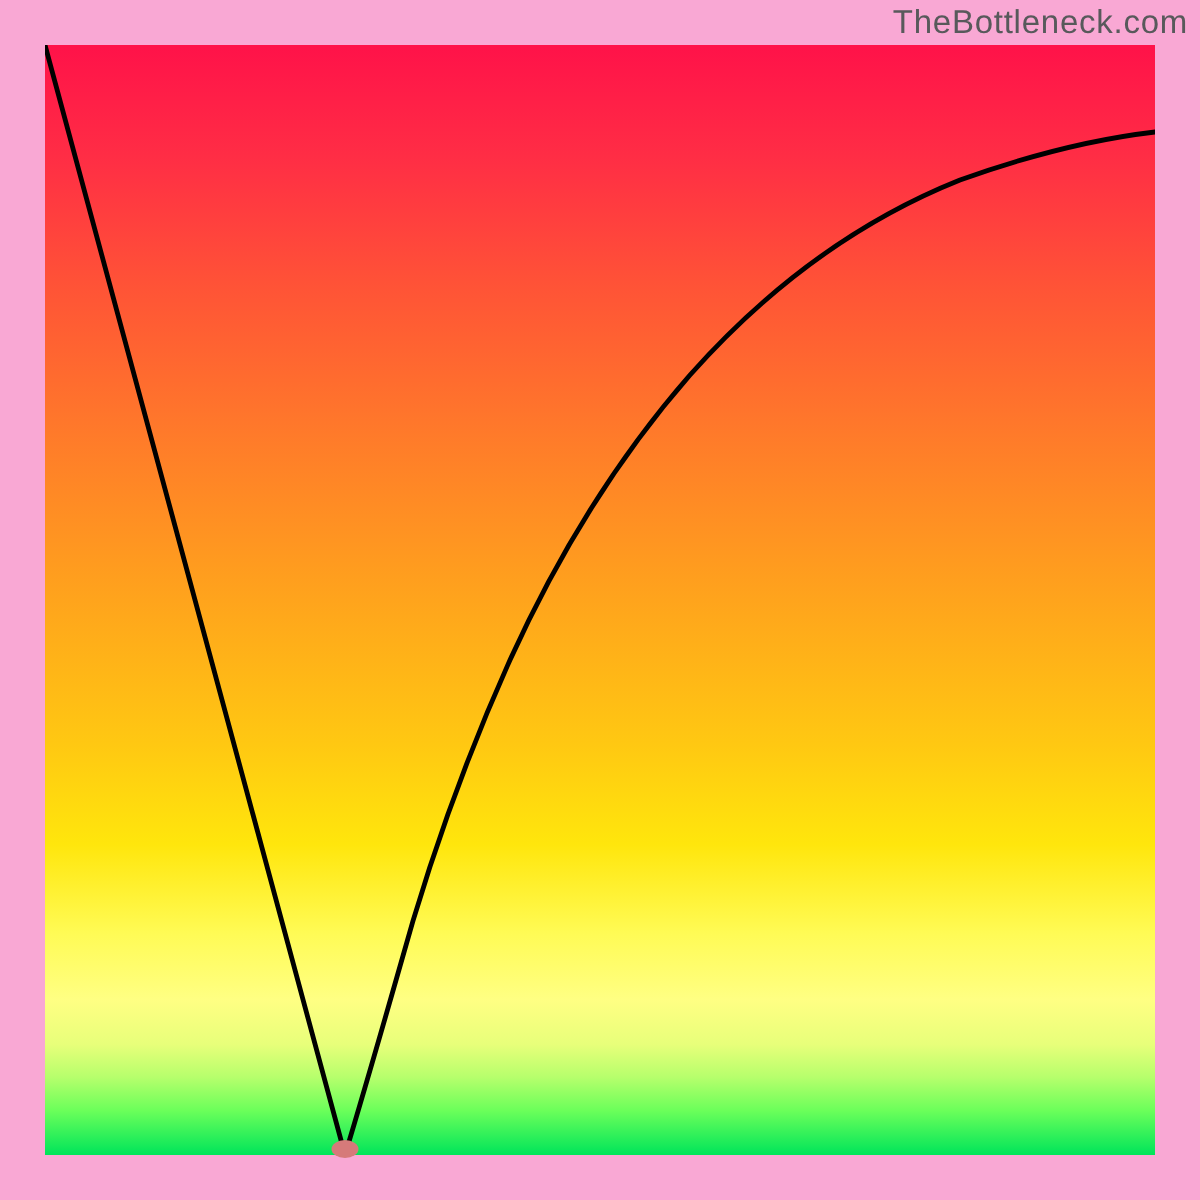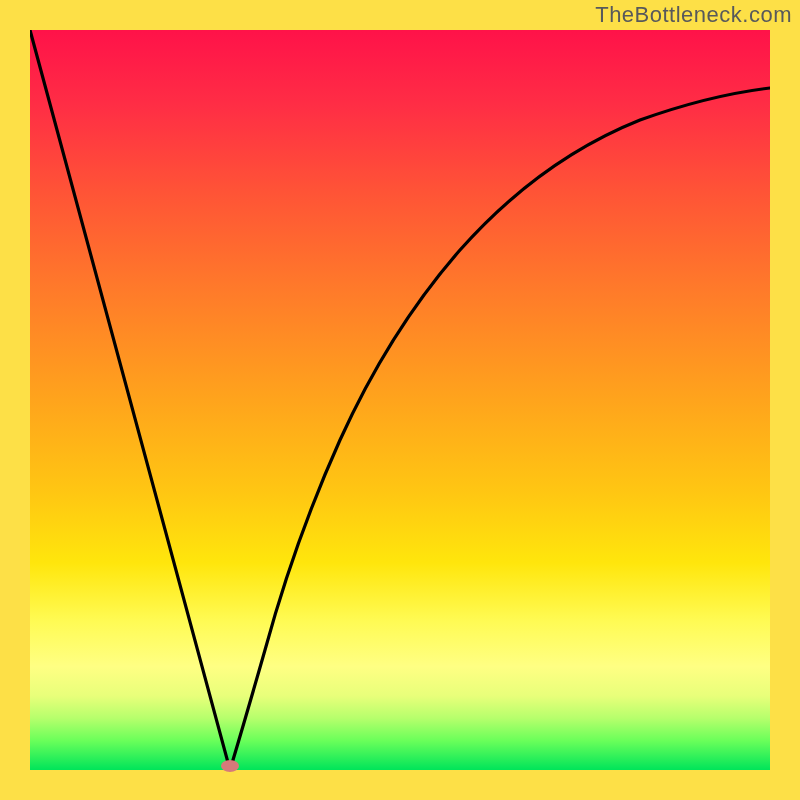--- a/index.html
+++ b/index.html
@@ -7,21 +7,21 @@
     padding: 0;
     width: 800px;
     height: 800px;
     background: #000;
     overflow: hidden;
     font-family: Arial, Helvetica, sans-serif;
   }
   .outer {
     width: 800px;
     height: 800px;
-    background: #fde047;
+    background: #f9a8d4;
     position: relative;
     text-align: right;
   }
   .watermark {
     position: absolute;
     top: 2px;
     right: 8px;
     color: #58595b;
     font-size: 22px;
     font-weight: 500;

